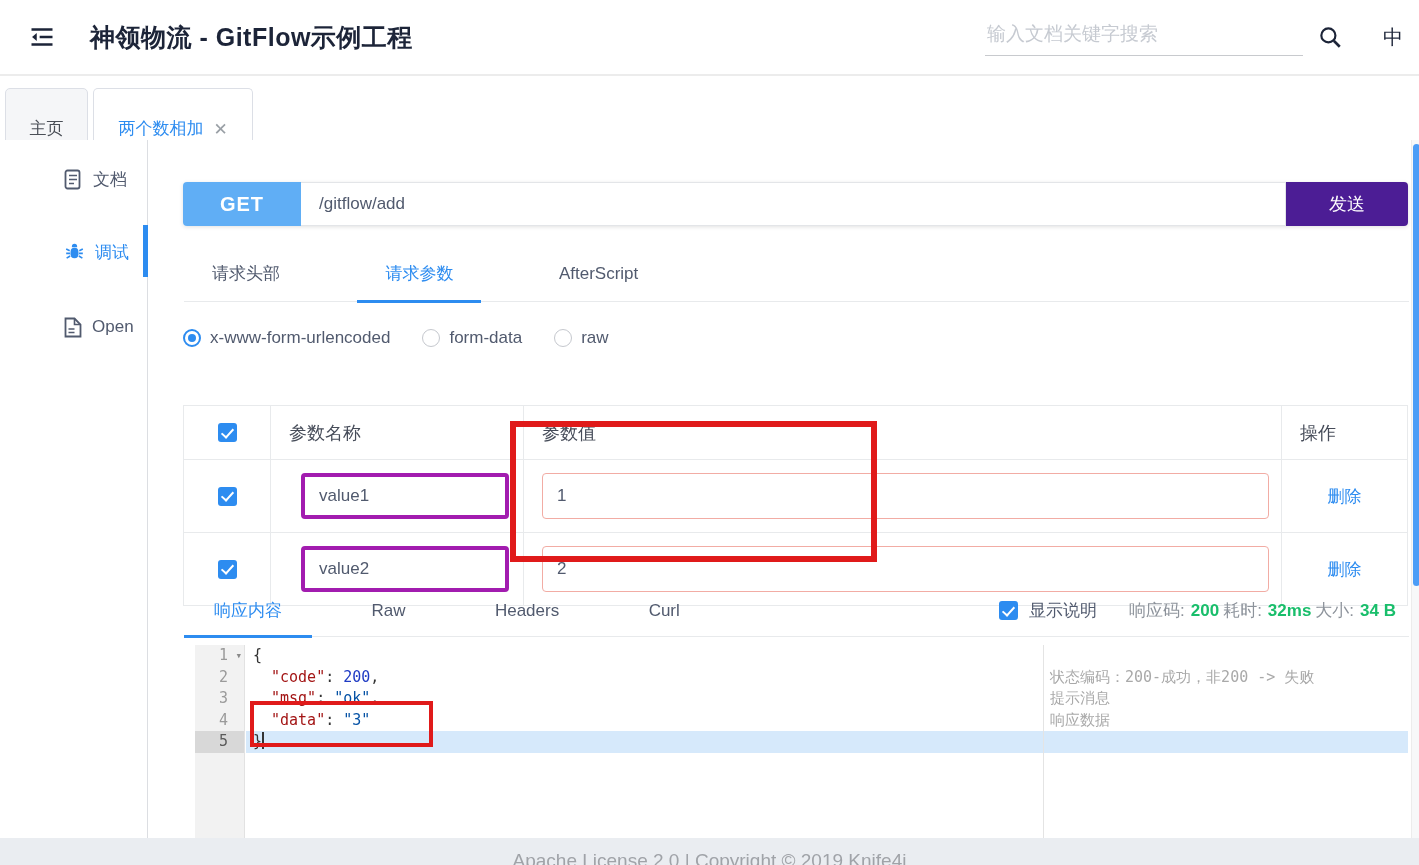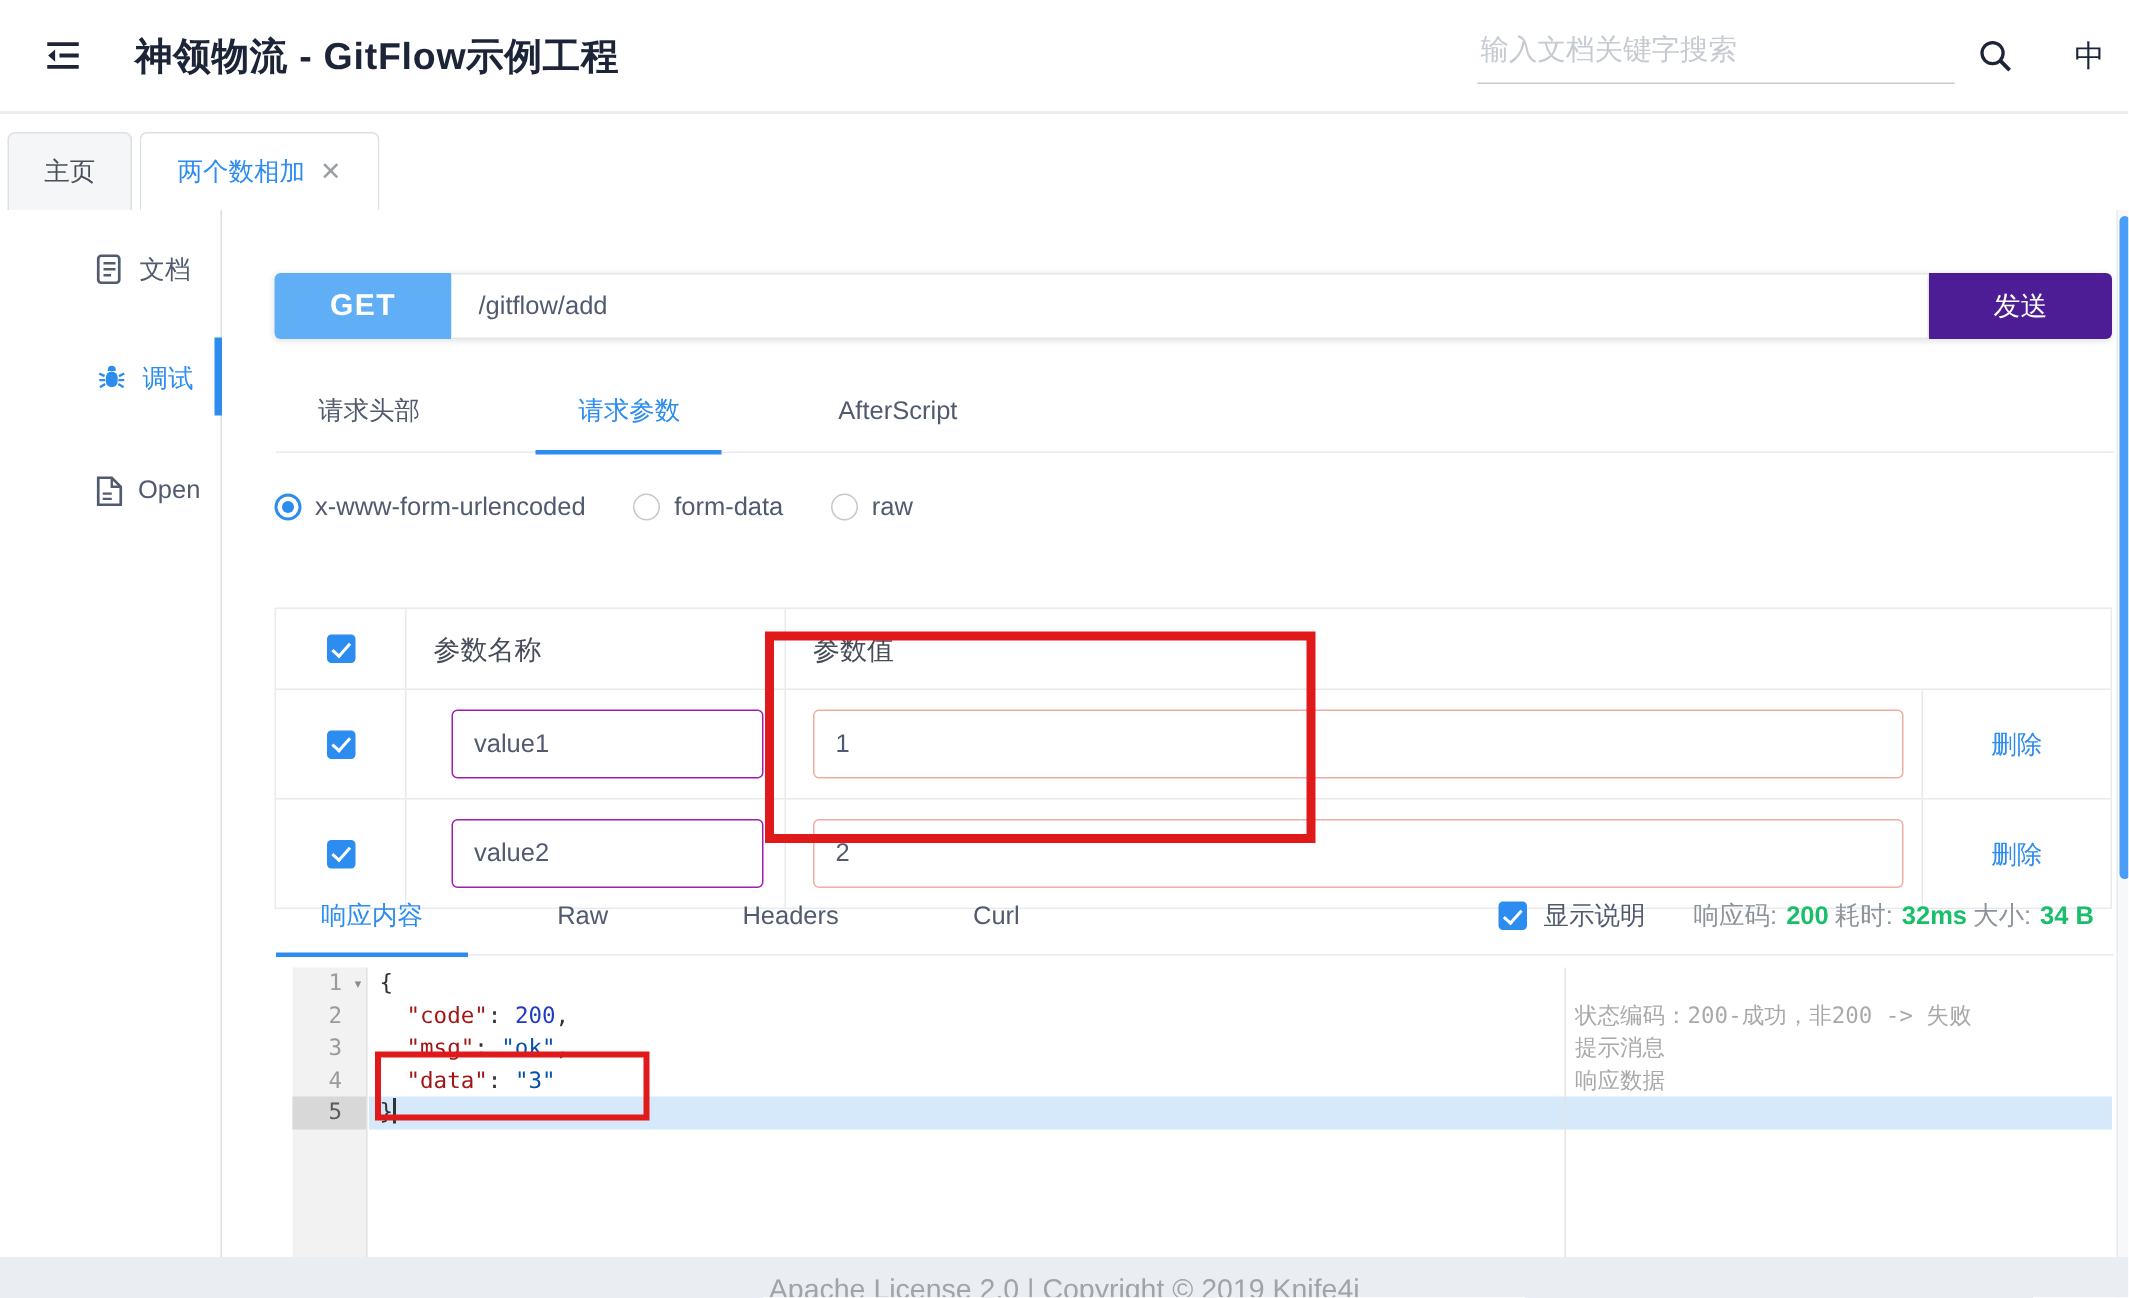--- a/index.html
+++ b/index.html
@@ -15,21 +15,21 @@
   .hdr-right { margin-left:auto; display:flex; align-items:center; }
   .search-wrap { width:318px; border-bottom:1px solid #c8cace; padding:4px 2px 10px 2px; margin-right:14px; }
   .search-wrap input { width:100%; border:none; outline:none; font-size:19px; color:#515a6e; font-family:"Liberation Sans",sans-serif; }
   .search-wrap input::placeholder { color:#c6cad1; }
   .search-ic { margin-right:40px; cursor:pointer; display:flex; }
   .lang-toggle { margin-right:16px; font-size:20px; color:#1c2438; cursor:pointer; }
 
   
   .tabstrip { position:absolute; left:0; top:78px; width:1419px; height:62px; background:#fff; }
   .doc-tab { position:absolute; top:10px; height:53px; border:1px solid #dcdfe6; border-radius:5px 5px 0 0;
-             display:flex; align-items:center; justify-content:center; font-size:17px; cursor:pointer; background:#f5f6f8; color:#4a4f57; }
+             display:flex; align-items:flex-end; justify-content:center; font-size:17px; cursor:pointer; background:#f5f6f8; color:#4a4f57; }
   .doc-tab.home { left:5px; width:83px; }
   .doc-tab.active { left:93px; width:160px; background:#fff; color:#2d8cf0; border-bottom-color:#fff; }
   .doc-tab .close { margin-left:10px; color:#9aa0a6; font-size:17px; }
 
   
   .sidebar { position:absolute; left:0; top:140px; width:148px; height:698px; background:#fff; border-right:1px solid #dcdee2; }
   .side-item { position:absolute; left:0; width:148px; height:34px; display:flex; align-items:center; padding-left:64px; font-size:17px; color:#515a6e; cursor:pointer; }
   .side-item .lbl { margin-left:10px; }
   .side-item.active { color:#2d8cf0; }
   .side-ind { position:absolute; right:-1px; top:85px; width:5px; height:52px; background:#2d8cf0; }
@@ -64,21 +64,21 @@
   .trow { display:grid; grid-template-columns:87px 253px 1fr 125px; }
   .thead { height:53px; }
   .tbody-r { height:73px; border-top:1px solid #e8eaec; }
   .tcell { display:flex; align-items:center; border-right:1px solid #e8eaec; }
   .tcell:last-child { border-right:none; }
   .tcell.center { justify-content:center; }
   .th-txt { font-size:18px; color:#464c59; padding-left:18px; }
   .checkbox { width:19px; height:19px; background:#2d8cf0; border-radius:3px; position:relative; cursor:pointer; }
   .checkbox::after { content:""; position:absolute; left:6px; top:2.5px; width:5px; height:10px; border:solid #fff; border-width:0 2px 2px 0; transform:rotate(42deg); }
   .p-input { height:46px; border-radius:4px; font-size:17px; color:#515a6e; padding-left:14px; outline:none; font-family:"Liberation Sans",sans-serif; }
-  .name-input { border:1px solid #a21caf; margin-left:30px; width:208px; }
+  .name-input { border:4px solid #a21caf; margin-left:30px; width:208px; }
   .val-input { border:1px solid #f2aca4; margin-left:18px; width:727px; }
   .del-link { font-size:17px; color:#2d8cf0; cursor:pointer; margin:0 auto; }
 
   
   .resp-meta { margin-left:auto; display:flex; align-items:center; padding-right:13px; }
   .resp-meta .checkbox { margin-right:11px; }
   .show-desc { font-size:17px; color:#515a6e; margin-right:28px; }
   .meta-item { font-size:17px; color:#8d939b; margin-left:4px; }
   .meta-item b { color:#19be6b; font-weight:bold; margin-left:6px; }
 
@@ -211,20 +211,23 @@
       <div class="trow thead">
         <div class="tcell center">
             <span class="checkbox"></span>
           </div>
         <div class="tcell">
             <span class="th-txt">参数名称</span>
           </div>
         <div class="tcell">
             <span class="th-txt">参数值</span>
           </div>
+        <div class="tcell">
+            <span class="th-txt">操作</span>
+          </div>
       </div>
       <div class="trow tbody-r">
         <div class="tcell center">
             <span class="checkbox"></span>
           </div>
         <div class="tcell">
             <input class="p-input name-input" value="value1" style="">
           </div>
         <div class="tcell">
             <input class="p-input val-input" value="1" style="">

